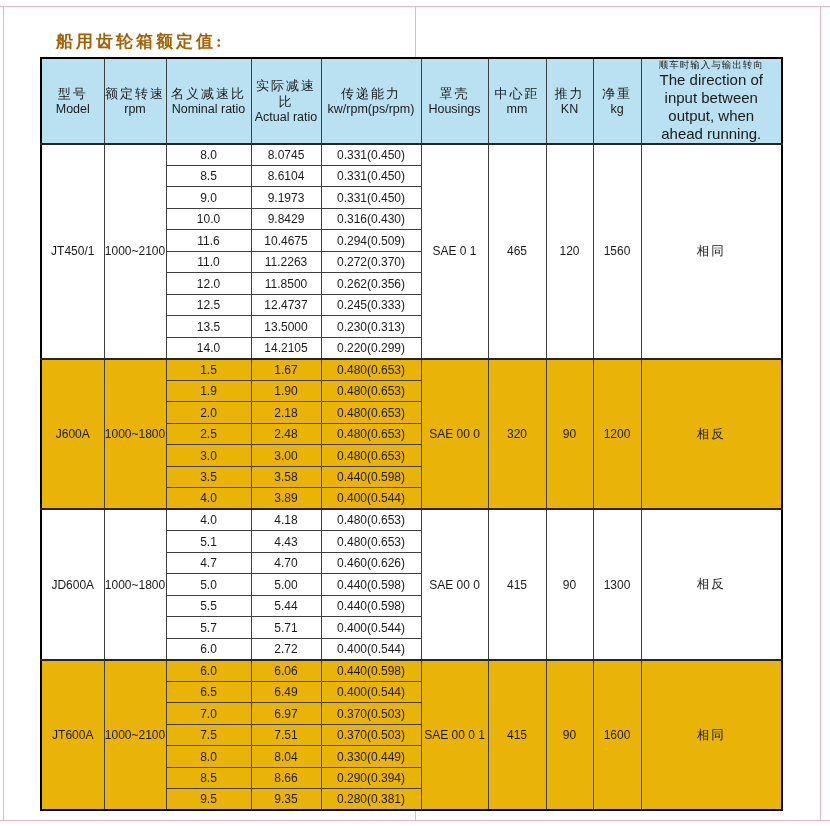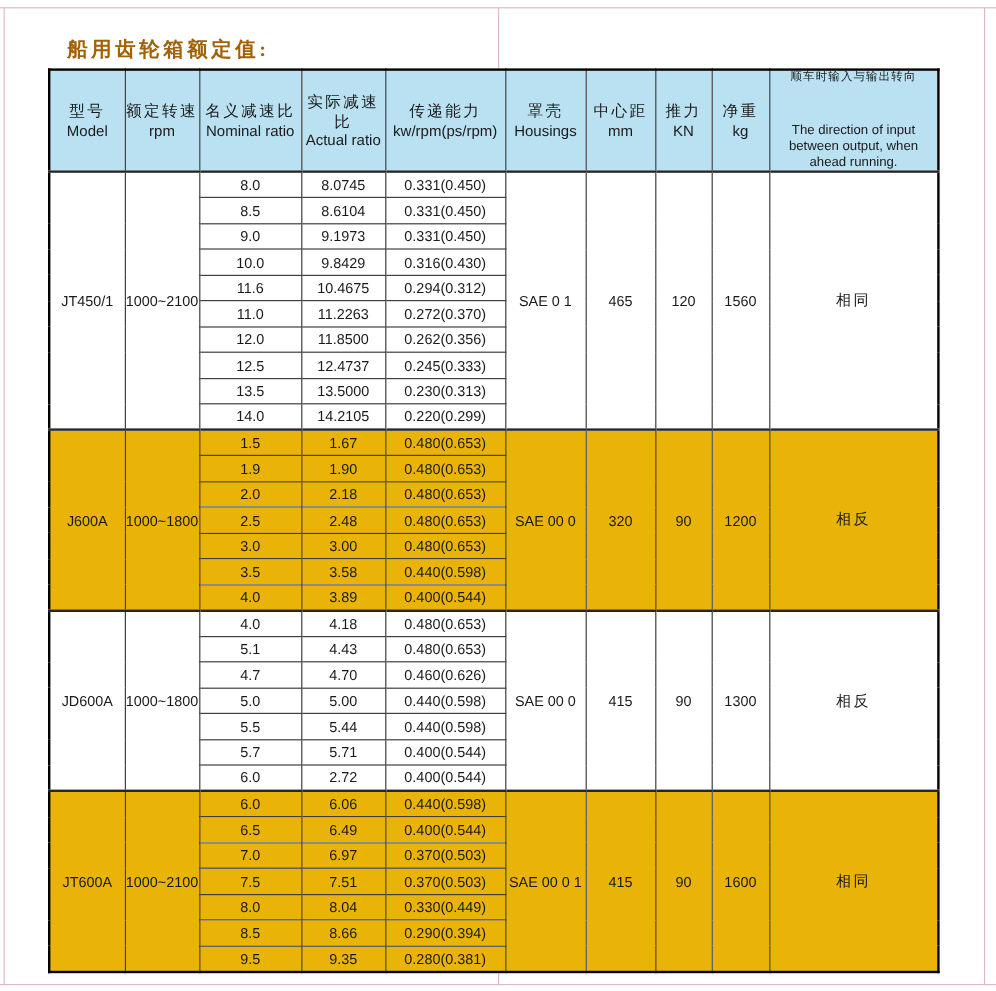--- a/index.html
+++ b/index.html
@@ -49,21 +49,21 @@
   .spec thead tr { height: 40px; }
   .spec thead th {
     background: #b9e1f1;
     border-bottom: 2px solid #262626;
     font-weight: normal;
   }
   .spec tbody tr { height: 21.5px; }
   .hd-zh { font-size: 13px; letter-spacing: 2px; line-height: 1.25; }
   .hd-en { font-size: 12.5px; letter-spacing: 0; line-height: 1.15; }
   th.small-hd .hd-zh { font-size: 9.5px; letter-spacing: 1px; font-weight: normal; }
-  th.small-hd .hd-en { font-size: 11px; line-height: 1.2; padding: 0 4px; margin-top: 32px; }
+  th.small-hd .hd-en { font-size: 15px; line-height: 1.2; padding: 0 4px; }
   tr.hl td { background: #eab308; }
   tr.block-start td { border-top: 2px solid #262626; }
   td.dir { font-size: 12.5px; letter-spacing: 2px; }
 </style>
 </head>
 <body>
 
 <div class="crop h" style="top:6px"></div>
 <div class="crop h" style="top:820px"></div>
 <div class="crop v" style="left:3px"></div>
@@ -153,21 +153,21 @@
         <td>0.331(0.450)</td>
       </tr>
       <tr>
         <td>10.0</td>
         <td>9.8429</td>
         <td>0.316(0.430)</td>
       </tr>
       <tr>
         <td>11.6</td>
         <td>10.4675</td>
-        <td>0.294(0.312)</td>
+        <td>0.294(0.509)</td>
       </tr>
       <tr>
         <td>11.0</td>
         <td>11.2263</td>
         <td>0.272(0.370)</td>
       </tr>
       <tr>
         <td>12.0</td>
         <td>11.8500</td>
         <td>0.262(0.356)</td>

